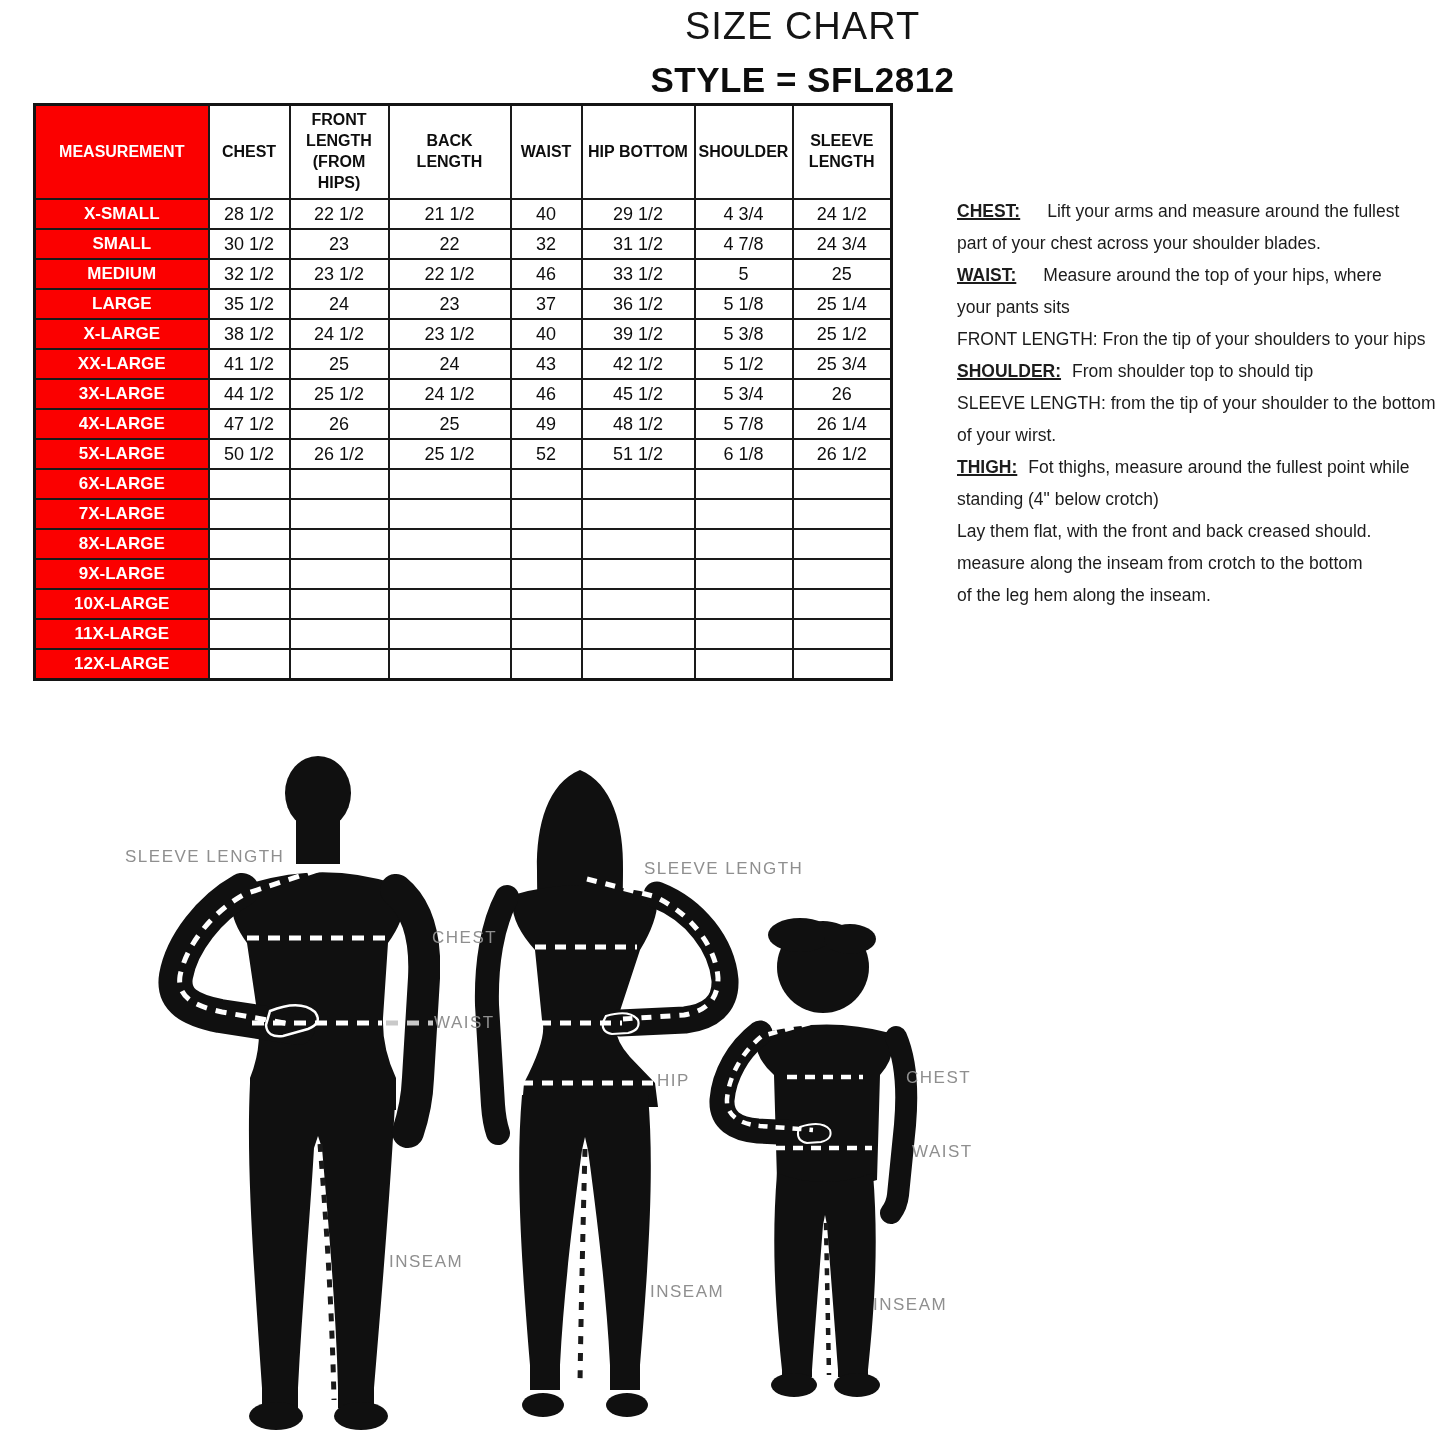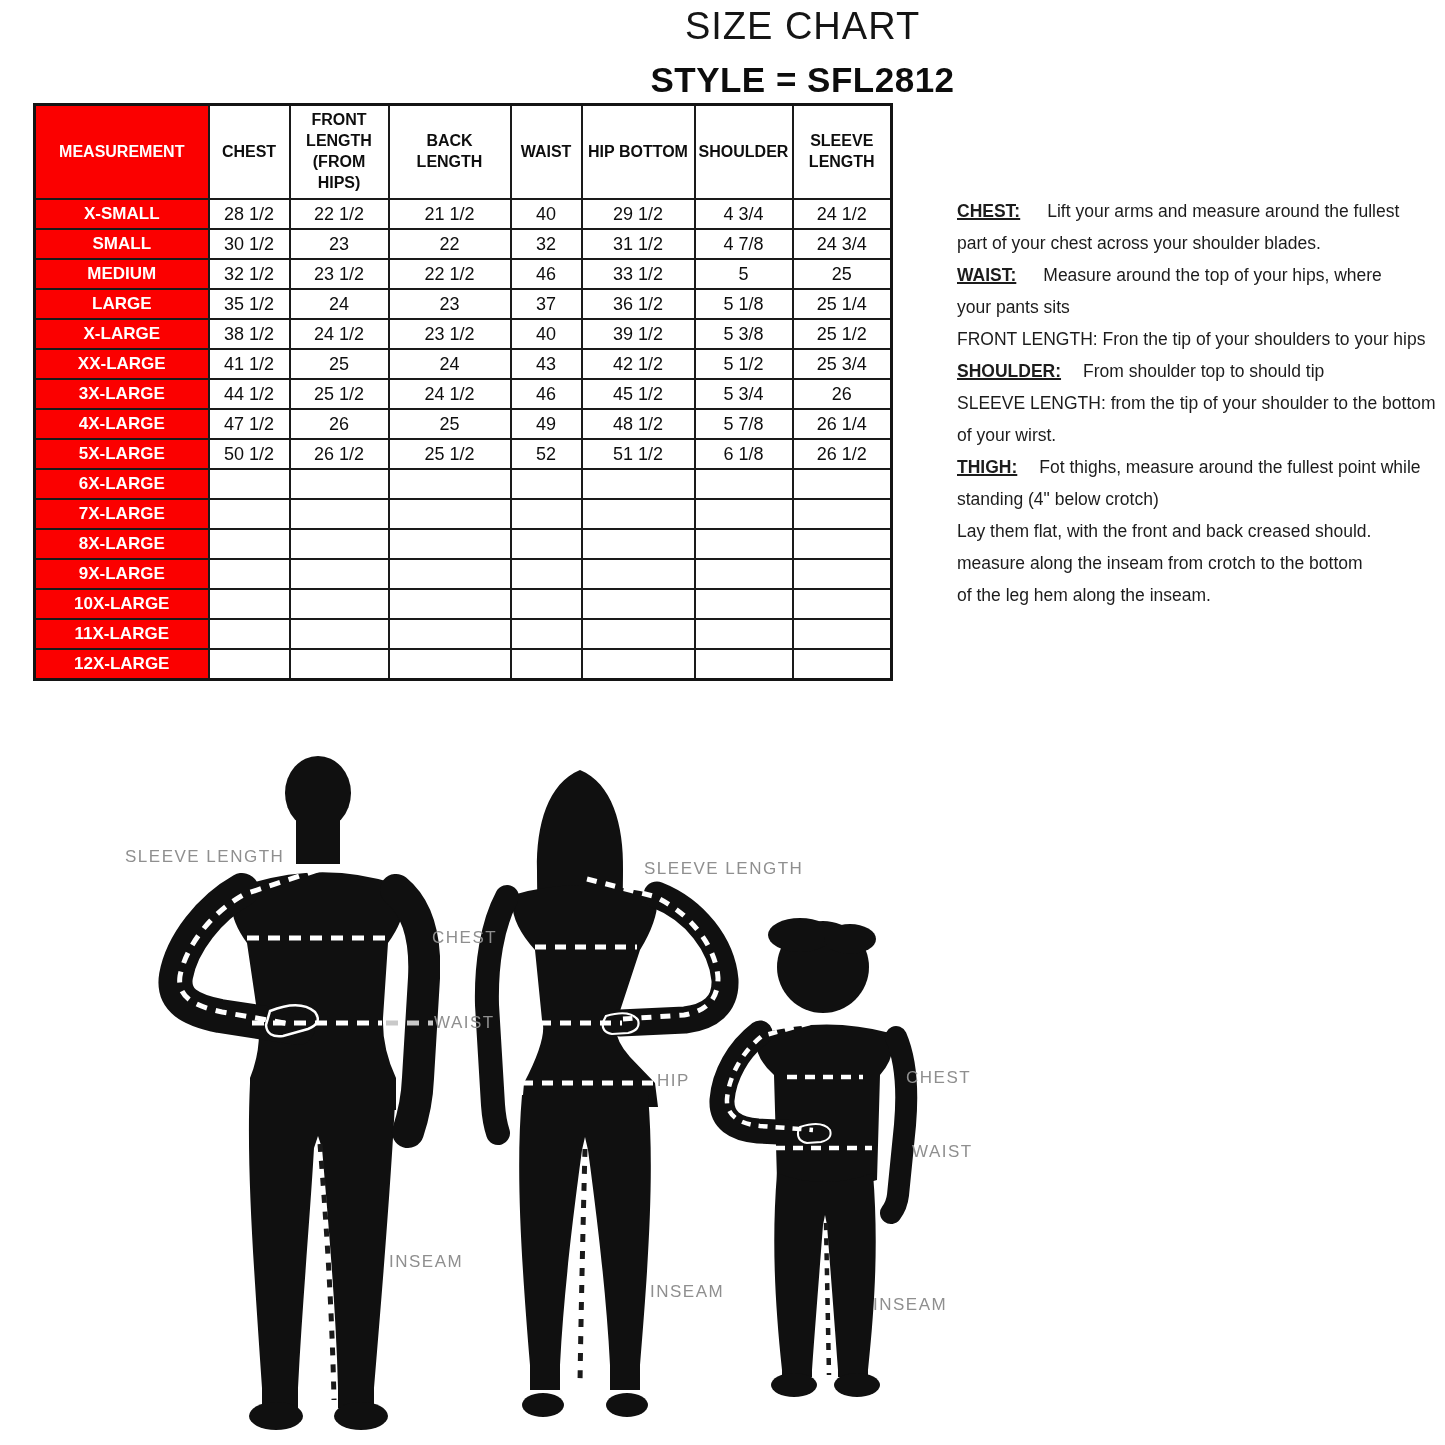--- a/index.html
+++ b/index.html
@@ -14,21 +14,21 @@
                    width:857px;border:3px solid #141414;}
   .size-table th,.size-table td{border:2px solid #1a1a1a;text-align:center;vertical-align:middle;
                    padding:0 2px;overflow:hidden;}
   .size-table thead th{height:92px;font-size:16px;font-weight:700;line-height:1.3;color:#0e0e0e;background:#fff;}
   .size-table thead th.red{background:var(--red);color:#fff;}
   .size-table tbody td{height:28px;font-size:18px;font-weight:400;color:#0e0e0e;background:#fff;}
   .size-table tbody td.size-cell{background:var(--red);color:#fff;font-weight:700;font-size:17px;}
   
   .instructions{position:absolute;left:957px;top:196px;width:478px;}
   .instr-line{height:32px;line-height:30px;font-size:17.5px;color:#1c1c1c;white-space:nowrap;}
-  .instr-label{font-weight:700;text-decoration:underline;text-decoration-thickness:2px;margin-right:22px;}
+  .instr-label{font-weight:700;text-decoration:underline;text-decoration-thickness:2px;margin-right:11px;}
   .instr-label.wide{margin-right:27px;margin-top:40px;}
   
   .fig{position:absolute;}
   .fig-label{position:absolute;font-size:17px;letter-spacing:1.5px;color:#8f8f8f;white-space:nowrap;}
 </style>
 </head>
 <body>
 
 <div class="canvas">
 

